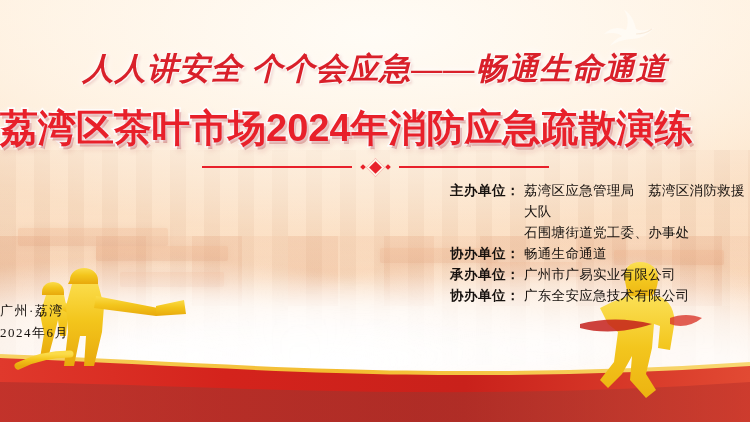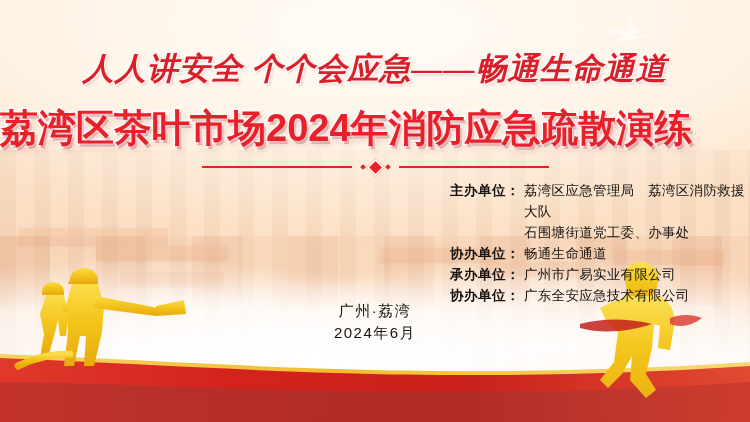--- a/index.html
+++ b/index.html
@@ -118,22 +118,22 @@
   .orgs{
     position:absolute;top:180px;left:0;right:0;
     display:flex;flex-direction:column;align-items:flex-end;
   }
   .orgs .row{display:flex;align-items:baseline;width:300px;font-size:13.5px;line-height:21px;color:#17120f;}
   .orgs .lbl{font-weight:bold;width:74px;flex:none;letter-spacing:.5px;}
   .orgs .val{letter-spacing:.3px;}
   .orgs .row.cont .lbl{visibility:hidden;}
 
   .place{
-    position:absolute;top:300px;left:0;right:0;text-align:center;
-    font-size:15px;line-height:22px;color:#17120f;letter-spacing:1.5px;
+    position:absolute;top:300px;left:0;right:0;text-align:left;
+    font-size:13px;line-height:22px;color:#17120f;letter-spacing:1.5px;font-family:Liberation Serif, serif;
   }
 </style>
 </head>
 <body>
 
 <div id="poster">
 
   <div class="bg-photo">
     <div class="facade"></div>
     <div class="storefront"></div>

